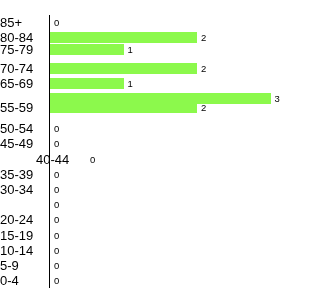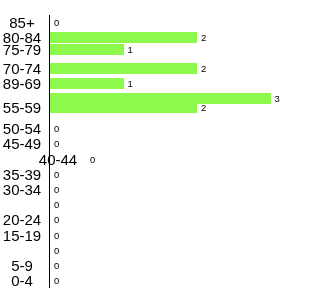--- a/index.html
+++ b/index.html
@@ -36,22 +36,22 @@
     width: 300px;
     height: 15.2px;
   }
   .cat-label {
     position: absolute;
     left: 0;
     top: 0;
     width: 44px;
     height: 15.2px;
     line-height: 15.2px;
-    text-align: center;
-    font-size: 15px;
+    text-align: left;
+    font-size: 13px;
     color: #000000;
     white-space: nowrap;
   }
   .bar {
     position: absolute;
     left: 50px;
     top: 2.2px;
     height: 11px;
     background: #8cf94c;
   }
@@ -84,21 +84,21 @@
         <div class="cat-label">75-79</div>
         <div class="bar" style="width: 73.5px; background: rgb(140, 249, 76);"></div>
         <div class="val-label" style="left: 127.5px;">1</div>
       </div>
       <div class="row" style="top: 60.54px;">
         <div class="cat-label">70-74</div>
         <div class="bar" style="width: 147px; background: rgb(140, 249, 76);"></div>
         <div class="val-label" style="left: 201px;">2</div>
       </div>
       <div class="row" style="top: 75.72px;">
-        <div class="cat-label">89-69</div>
+        <div class="cat-label">65-69</div>
         <div class="bar" style="width: 73.5px; background: rgb(140, 249, 76);"></div>
         <div class="val-label" style="left: 127.5px;">1</div>
       </div>
       <div class="row" style="top: 90.9px;">
         <div class="bar" style="width: 220.5px; background: rgb(140, 249, 76);"></div>
         <div class="val-label" style="left: 274.5px;">3</div>
       </div>
       <div class="row" style="top: 92px; margin-top: 8px;">
         <div class="cat-label">55-59</div>
         <div class="bar" style="width: 147px; background: rgb(140, 249, 76);"></div>
@@ -129,20 +129,21 @@
       </div>
       <div class="row" style="top: 212.34px;">
         <div class="cat-label">20-24</div>
         <div class="val-label" style="left: 54px;">0</div>
       </div>
       <div class="row" style="top: 227.52px;">
         <div class="cat-label">15-19</div>
         <div class="val-label" style="left: 54px;">0</div>
       </div>
       <div class="row" style="top: 242.7px;">
+        <div class="cat-label">10-14</div>
         <div class="val-label" style="left: 54px;">0</div>
       </div>
       <div class="row" style="top: 257.88px;">
         <div class="cat-label">5-9</div>
         <div class="val-label" style="left: 54px;">0</div>
       </div>
       <div class="row" style="top: 273.06px;">
         <div class="cat-label">0-4</div>
         <div class="val-label" style="left: 54px;">0</div>
       </div>

